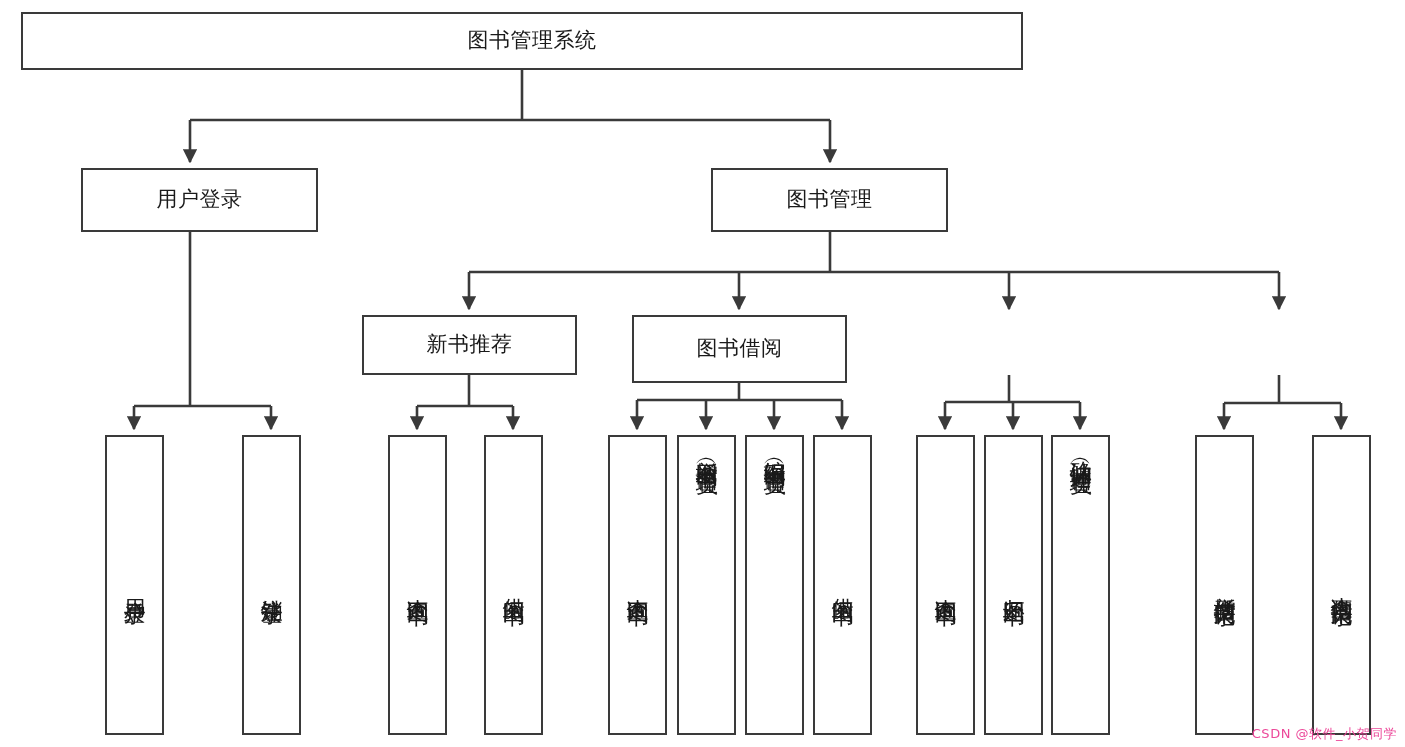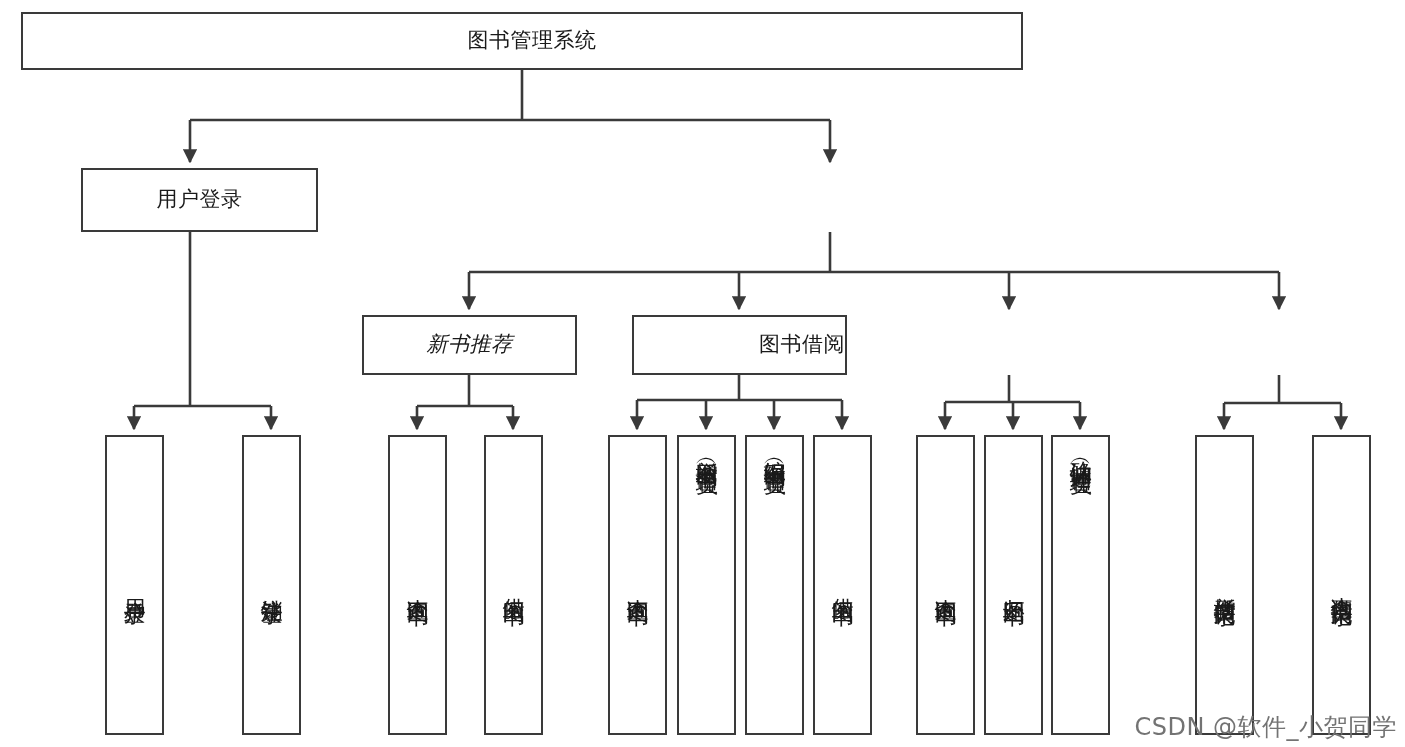--- a/index.html
+++ b/index.html
@@ -57,22 +57,22 @@
     white-space: nowrap;
   }
   .node-v.mid {
     align-items: center;
     padding-top: 0;
   }
   #watermark {
     position: absolute;
     right: 8px;
     bottom: 4px;
-    font-size: 24px;
-    color: #737373;
+    font-size: 13px;
+    color: #ec4899;
     white-space: nowrap;
     pointer-events: none;
     letter-spacing: 0.5px;
   }
 </style>
 </head>
 <body>
 
 <div id="canvas">
 
@@ -129,25 +129,28 @@
     </g>
   </svg>
 
   <div class="node node-h" style="left:21px; top:12px; width:1002px; height:58px;padding-left:20px;">
     <span class="lbl">图书管理系统</span>
   </div>
 
   <div class="node node-h" style="left:81px; top:168px; width:237px; height:64px;">
     <span class="lbl">用户登录</span>
   </div>
+  <div class="node node-h" style="left:711px; top:168px; width:237px; height:64px;">
+    <span class="lbl">图书管理</span>
+  </div>
 
-  <div class="node node-h" style="left:362px; top:315px; width:215px; height:60px;font-style:italic;">
+  <div class="node node-h" style="left:362px; top:315px; width:215px; height:60px;">
     <span class="lbl">新书推荐</span>
   </div>
-  <div class="node node-h" style="left:632px; top:315px; width:215px; height:60px;justify-content:flex-end;">
+  <div class="node node-h" style="left:632px; top:315px; width:215px; height:68px;">
     <span class="lbl">图书借阅</span>
   </div>
 
   <div class="node node-v mid" style="left:105px; top:435px; width:59px; height:300px;">
     <span class="lbl">用户登录</span>
   </div>
   <div class="node node-v mid" style="left:242px; top:435px; width:59px; height:300px;">
     <span class="lbl">注销登录</span>
   </div>
 

